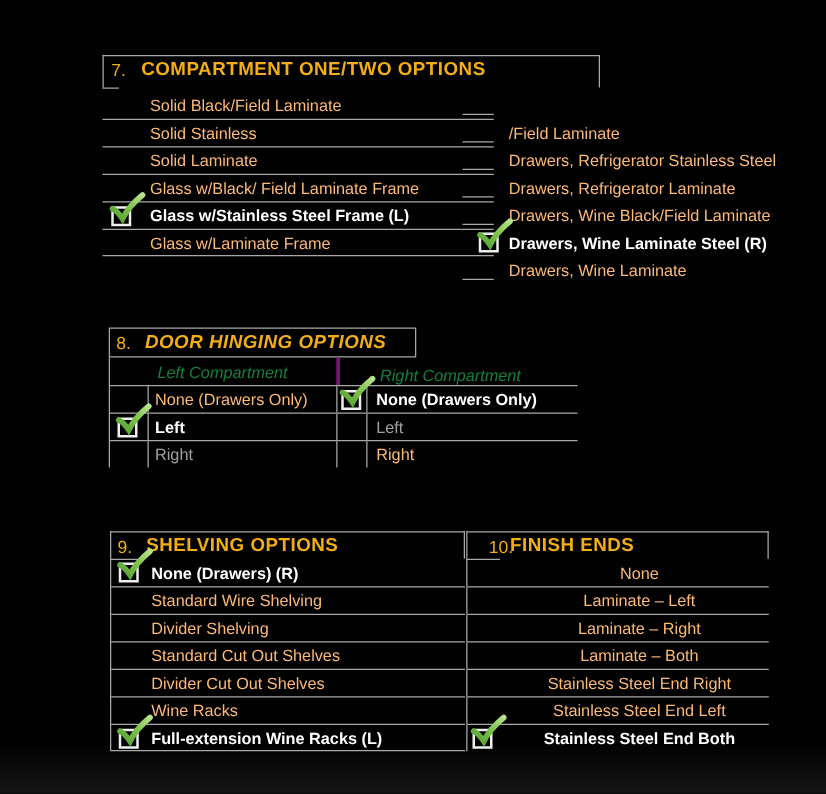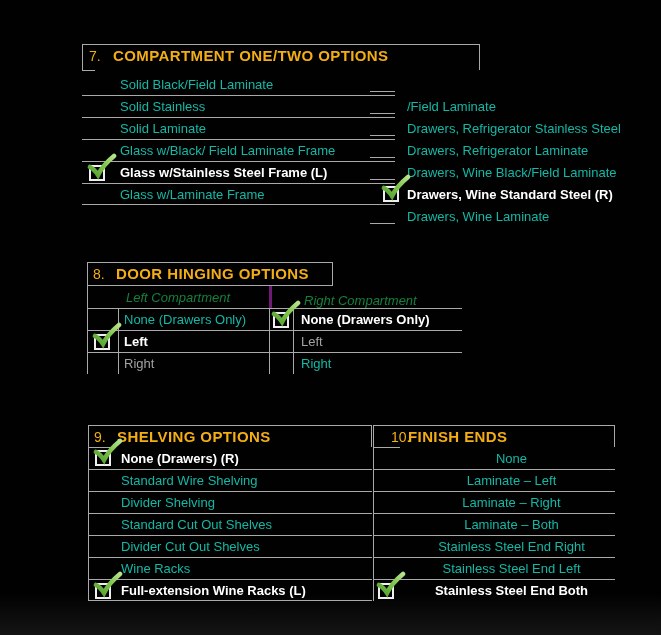--- a/index.html
+++ b/index.html
@@ -11,21 +11,21 @@
   .hdr{position:absolute;box-sizing:border-box;
        border-top:1px solid #a9a9a9;border-left:1px solid #a9a9a9;border-right:1px solid #a9a9a9;}
   .hdr .num{position:absolute;top:3px;font-size:14px;font-weight:400;color:#f3ad15;}
   .hdr .ttl{position:absolute;top:2px;font-size:15px;font-weight:700;letter-spacing:.4px;color:#f3ad15;}
   .numline{position:absolute;height:0;border-top:1px solid #a9a9a9;}
   .rows{position:absolute;box-sizing:border-box;}
   .row{position:relative;height:22px;display:flex;align-items:center;box-sizing:border-box;}
   .bt{border-top:1px solid #a9a9a9;}
   .bb{border-bottom:1px solid #a9a9a9;}
   .bl{border-left:1px solid #a9a9a9;}
-  .lbl{font-size:13px;color:#14b8a6;white-space:nowrap;}
+  .lbl{font-size:13px;color:#fdba74;white-space:nowrap;}
   .wht{color:#ffffff;font-weight:700;}
   .dim{color:#a2a2a0;}
   .cb{display:inline-block;width:12px;height:12px;border:2px solid #efefef;position:relative;z-index:3;}
   .checksvg{position:absolute;left:-4px;top:-14px;width:30px;height:27px;pointer-events:none;}
   
   .s7l .row{padding-left:38px;}
   .s7l .cb{position:absolute;left:7px;top:3px;}
   .s7r .row{padding-left:37px;}
   .s7r .cb{position:absolute;left:13px;top:3px;}
   .blank{position:absolute;left:0;bottom:3px;width:25px;height:0;border-bottom:1px solid #a9a9a9;}
@@ -107,31 +107,31 @@
       <div class="row">
         <span class="blank"></span>
         <span class="lbl">Drawers, Wine Black/Field Laminate</span>
       </div>
       <div class="row">
         <span class="cb">
           <svg class="checksvg" viewBox="0 0 30 27">
             <path d="M3 14 Q7 16 11 22 Q15.5 12.5 27 3" fill="none" stroke="url(#ckgrad)" stroke-width="4.6" stroke-linecap="round"></path>
           </svg>
         </span>
-        <span class="lbl wht">Drawers, Wine Standard Steel (R)</span>
+        <span class="lbl wht">Drawers, Wine Laminate Steel (R)</span>
       </div>
       <div class="row">
         <span class="blank"></span>
         <span class="lbl">Drawers, Wine Laminate</span>
       </div>
     </div>
 
   <div class="hdr" style="left:87px;top:262px;width:246px;height:24px;border-bottom:1px solid #a9a9a9;">
     <span class="num" style="left:5px;">8.</span>
-    <span class="ttl" style="left:28px;">DOOR HINGING OPTIONS</span>
+    <span class="ttl" style="left:28px;font-style:italic;">DOOR HINGING OPTIONS</span>
   </div>
   <div class="s8sub bl" style="left:87px;top:286px;width:375px;">
     <div class="shL">
         <span class="sh">Left Compartment</span>
       </div>
     <div class="shR">
         <span class="sh">Right Compartment</span>
       </div>
   </div>
   <div class="rows s8 bl" id="s8rows" style="left:87px;top:308px;width:375px;">

